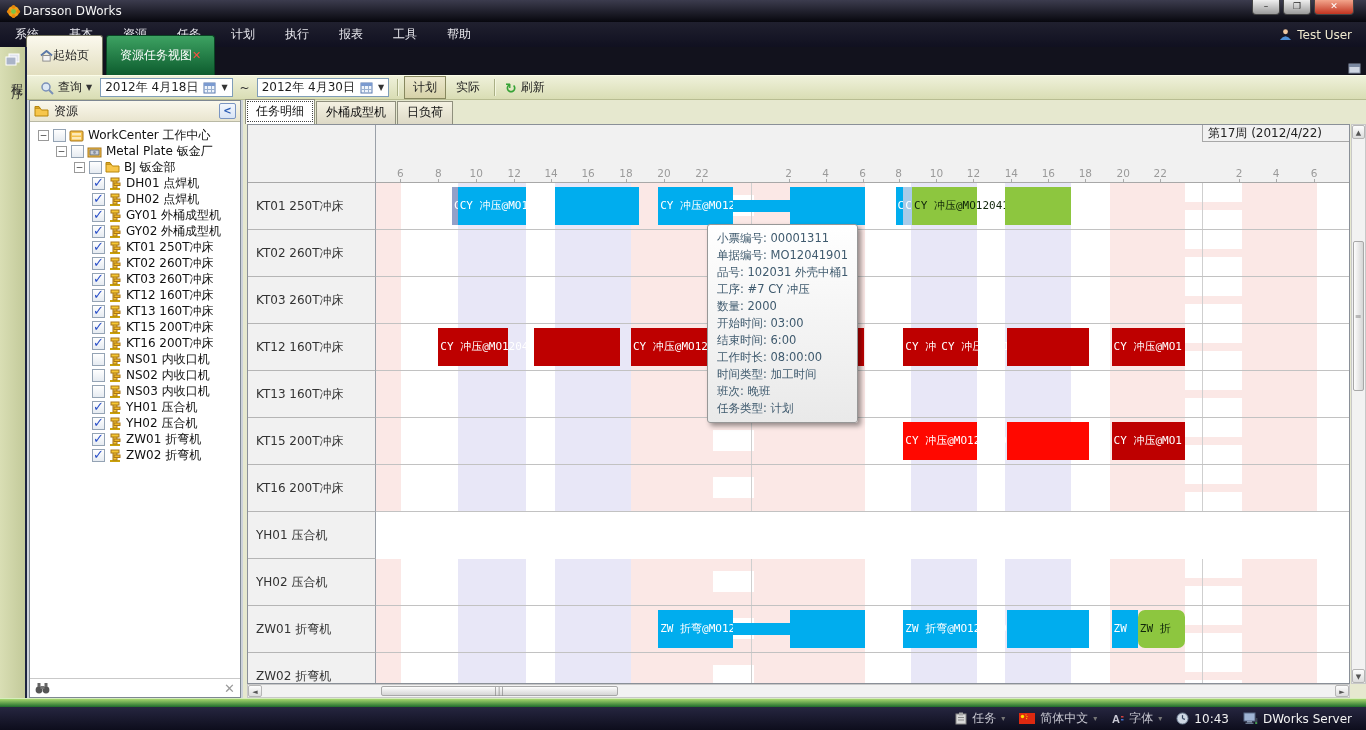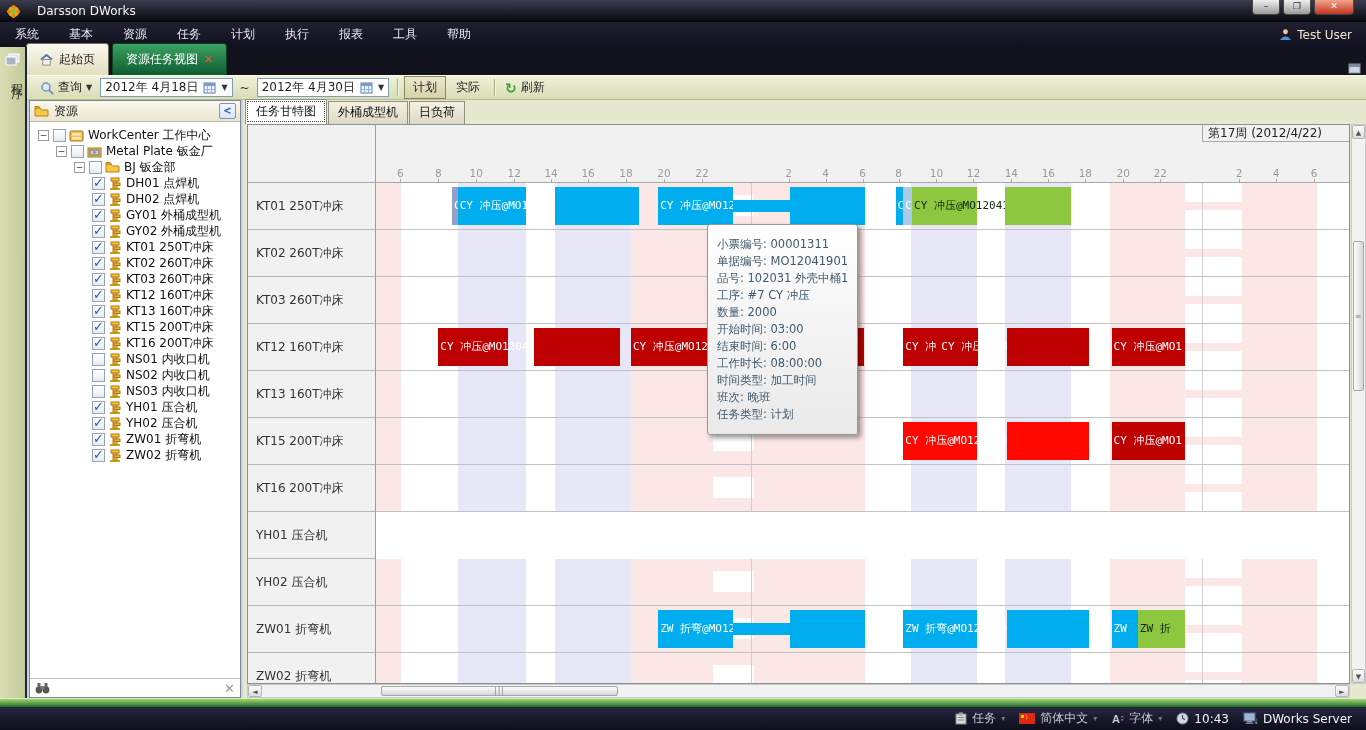--- a/index.html
+++ b/index.html
@@ -2,38 +2,38 @@
 <html><head>
 <meta charset="utf-8">
 <style>
   * { margin:0; padding:0; box-sizing:border-box; }
   body { background:#333; font-family:"DejaVu Sans","Liberation Sans",sans-serif; }
   .window { position:relative; width:1366px; height:730px; background:#cdd2da; overflow:hidden; }
 
   
   .titlebar { position:absolute; left:0; top:0; right:0; height:22px;
     background:linear-gradient(#3c3c4e,#07070e); display:flex; align-items:center; padding-left:6px; }
-  .titlebar .app-title { color:#f5f5f5; font-size:12px; margin-left:16px; }
+  .titlebar .app-title { color:#f5f5f5; font-size:12px; margin-left:2px; }
   .winbtns { position:absolute; right:12px; top:0; display:flex; gap:3px; }
   .winbtn { width:28px; height:15px; border:1px solid #444; border-top:none; border-radius:0 0 4px 4px;
     background:linear-gradient(#efefef,#9b9b9b); color:#222; font-size:9px; line-height:13px; text-align:center; }
   .winbtn.close { width:40px; background:linear-gradient(#f2a58c,#c23420); color:#fff; font-weight:bold; }
 
   
   .menubar { position:absolute; left:0; top:22px; right:0; height:25px;
     background:linear-gradient(#20202f,#101020); display:flex; align-items:center; }
   .menu-item { color:#e8e8ee; font-size:12px; padding:0 15px; height:25px; line-height:25px; }
   .menubar .user { margin-left:auto; margin-right:14px; display:flex; align-items:center; gap:5px;
     color:#efe9cf; font-size:12px; }
 
   
   .tabstrip { position:absolute; left:0; top:47px; right:0; height:28px; background:#12121d;
     display:flex; align-items:flex-end; }
   .strip-icon { width:26px; height:24px; display:flex; align-items:center; justify-content:center; }
-  .doctab { height:32px; display:flex; align-items:center; gap:6px; padding:0 13px; font-size:12px;
+  .doctab { height:40px; display:flex; align-items:center; padding:0 13px; font-size:12px;
     border-radius:3px 3px 0 0; margin-right:3px; }
   .doctab.inactive { background:linear-gradient(#fbf9ee,#e2debf); color:#222; border:1px solid #6f6f5a; border-bottom:none; }
   .doctab.active { background:linear-gradient(#3da262,#0d5c2e); color:#fff; border:1px solid #0a4424; border-bottom:none; }
   .doctab .closer { color:#ff5040; font-weight:bold; font-size:11px; }
   .tabstrip-right { margin-left:auto; margin-right:4px; }
 
   
   .toolbar { position:absolute; left:27px; top:75px; right:0; height:25px;
     background:linear-gradient(#eff1da,#d9ddb4); border-top:1px solid #fbfce8; border-bottom:1px solid #b8bd92;
     display:flex; align-items:center; font-size:12px; color:#1d1d1d; padding-left:8px; }
@@ -106,21 +106,21 @@
   .stripe.notch { top:26%; height:46%; background:#fff; }
   .stripe.pinkline { top:42%; height:16%; }
   .dayline { position:absolute; top:0; bottom:0; width:1px; background:#cfcfcf; }
   .gbar { position:absolute; top:4px; height:38px; font-family:"DejaVu Sans Mono","Liberation Mono",monospace;
     font-size:11px; line-height:38px; white-space:nowrap; padding-left:2px; overflow:visible; z-index:2; }
   .gbar.conn { top:17px; height:12px; line-height:12px; }
 
   
   .g-tooltip { position:absolute; left:459px; top:99px; width:max-content; min-width:142px; z-index:9;
     background:linear-gradient(#ffffff,#e9e9e9); border:1px solid #979797; border-radius:3px;
-    box-shadow:3px 3px 5px rgba(0,0,0,.4); padding:11px 9px; font-size:11.5px; line-height:17px; color:#3f5a6e; }
+    box-shadow:3px 3px 5px rgba(0,0,0,.4); padding:5px 9px; font-size:11.5px; line-height:17px; color:#3f5a6e; }
 
   
   .vscroll { position:absolute; right:0; top:24px; bottom:14px; width:15px; background:#f2f2f2; border:1px solid #c8c8c8; }
   .hscroll { position:absolute; left:4px; right:16px; bottom:0; height:14px; background:#f2f2f2; border:1px solid #c8c8c8; }
   .sbtn { position:absolute; background:linear-gradient(#fdfdfd,#dcdcdc); border:1px solid #b5b5b5;
     border-radius:2px; color:#555; font-size:7px; text-align:center; }
   .vthumb { position:absolute; left:1px; width:11px; top:116px; height:150px;
     background:linear-gradient(90deg,#fdfdfd,#d5d5d5); border:1px solid #a8a8a8; border-radius:2px; }
   .hthumb { position:absolute; top:1px; height:10px; left:133px; width:237px;
     background:linear-gradient(#fdfdfd,#d5d5d5); border:1px solid #a8a8a8; border-radius:2px; }
@@ -546,21 +546,21 @@
             <rect x="2.5" y="1" width="3" height="4" fill="#666"></rect>
             <rect x="9.5" y="1" width="3" height="4" fill="#666"></rect>
           </svg>
         </span>
       <span class="xbtn">✕</span>
     </div>
   </div>
 
   <div class="gantt-panel">
     <div class="view-tabs" id="view-tabs">
-        <div class="vtab active">任务甘特图</div>
+        <div class="vtab active">任务明细</div>
         <div class="vtab">外桶成型机</div>
         <div class="vtab">日负荷</div>
       </div>
 
     <div class="gantt-body">
       <div class="g-header">
         <div class="g-head-tl">
           <div class="g-weekrow">
             <div class="g-weeklabel">第17周 (2012/4/22)</div>
           </div>
@@ -790,21 +790,21 @@
               <div class="stripe pinkline" style="left: 83.1%; width: 5.9%; background: rgb(251, 232, 230);"></div>
               <div class="stripe" style="left: 89%; width: 7.7%; background: rgb(251, 232, 230);"></div>
               <div class="dayline" style="left: 38.5%;"></div>
               <div class="dayline" style="left: 84.9%;"></div>
               <div class="gbar" style="left: 29%; width: 7.7%; background: rgb(0, 173, 238); color: rgb(255, 255, 255);">ZW 折弯@MO12041901</div>
               <div class="gbar conn" style="left: 36.7%; width: 5.9%; background: rgb(0, 173, 238); color: rgb(255, 255, 255);"></div>
               <div class="gbar" style="left: 42.6%; width: 7.7%; background: rgb(0, 173, 238); color: rgb(255, 255, 255);"></div>
               <div class="gbar" style="left: 54.2%; width: 7.6%; background: rgb(0, 173, 238); color: rgb(255, 255, 255);">ZW 折弯@MO12041901</div>
               <div class="gbar" style="left: 64.8%; width: 8.5%; background: rgb(0, 173, 238); color: rgb(255, 255, 255);"></div>
               <div class="gbar" style="left: 75.6%; width: 2.7%; background: rgb(0, 173, 238); color: rgb(255, 255, 255);">ZW</div>
-              <div class="gbar" style="left: 78.3%; width: 4.8%; background: rgb(141, 198, 63); color: rgb(16, 38, 10);">ZW 折</div>
+              <div class="gbar" style="left: 78.3%; width: 4.8%; background: rgb(141, 198, 63); color: rgb(16, 38, 10); border-radius: 7px;">ZW 折</div>
             </div>
             <div class="g-rowlabel">ZW01 折弯机</div>
           </div>
           <div class="g-row" style="top: 470px; height: 47px;">
             <div class="g-rowtl">
               <div class="stripe" style="left: 0%; width: 2.6%; background: rgb(251, 232, 230);"></div>
               <div class="stripe" style="left: 8.4%; width: 7%; background: rgb(232, 231, 247);"></div>
               <div class="stripe" style="left: 18.4%; width: 8.6%; background: rgb(232, 231, 247);"></div>
               <div class="stripe" style="left: 26.2%; width: 24.1%; background: rgb(251, 232, 230);"></div>
               <div class="stripe notch" style="left: 34.6%; width: 4.3%;"></div>

